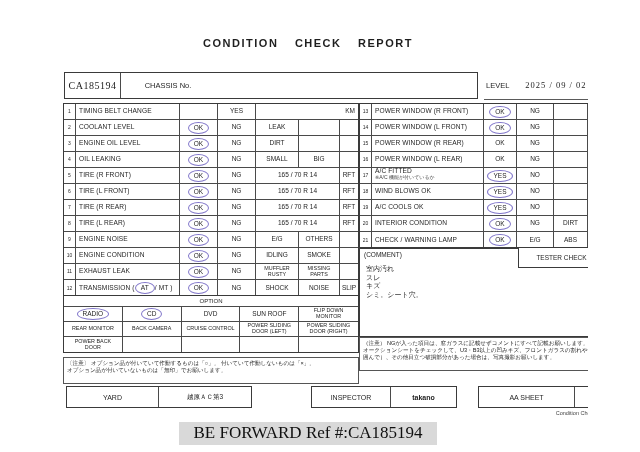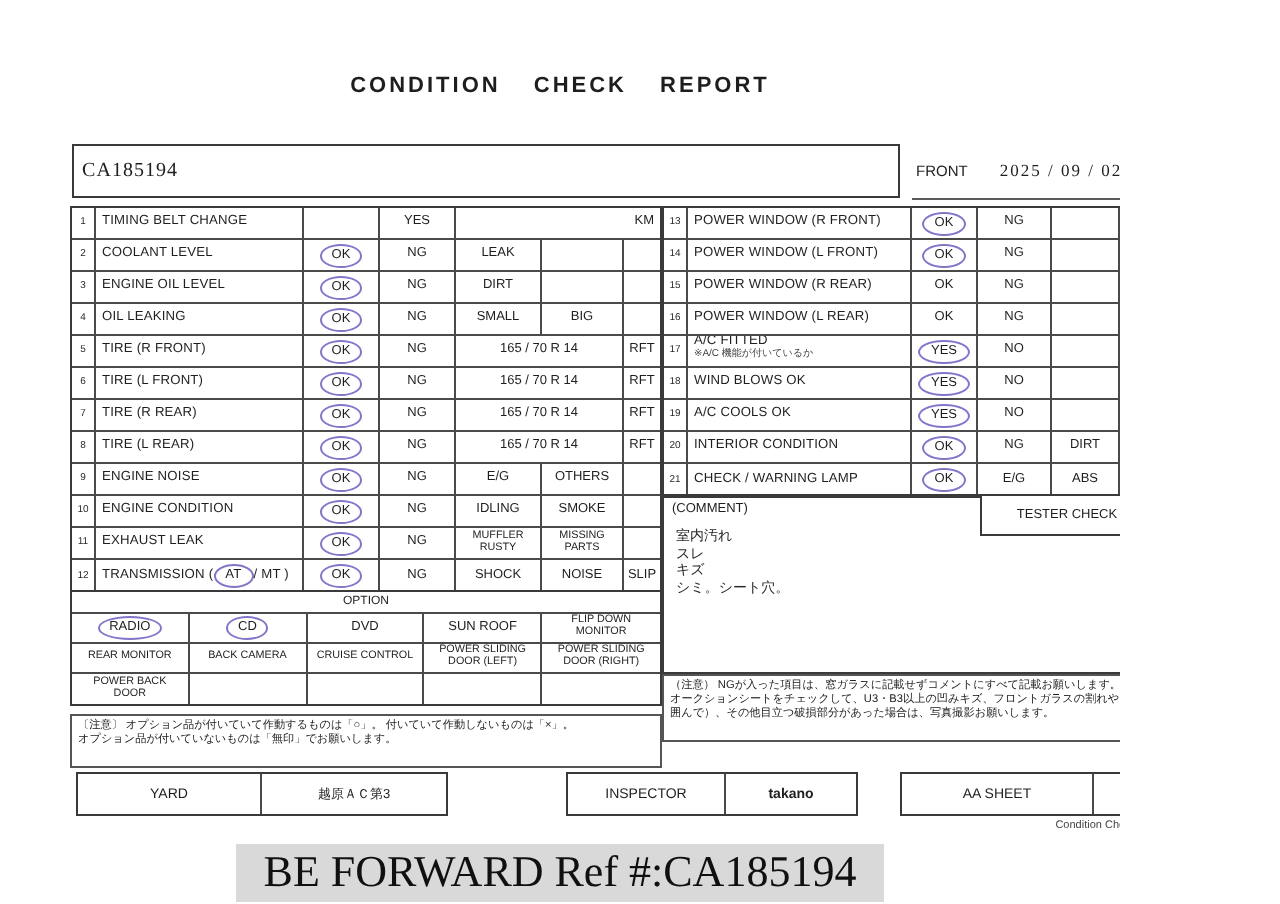--- a/index.html
+++ b/index.html
@@ -1,17 +1,17 @@
 <!DOCTYPE html>
 <html><head>
 <meta charset="utf-8">
 <style>
   html,body{margin:0;padding:0;background:#fff;}
   .page{position:relative;width:560px;height:452px;background:#ffffff;overflow:hidden;
-        font-family:"Liberation Sans","DejaVu Sans",sans-serif;color:#1e1e1e;}
+        font-family:"Liberation Sans","DejaVu Sans",sans-serif;color:#1e1e1e;margin-left:28px;}
   .title{position:absolute;top:37px;left:0;right:0;text-align:center;
          font-size:11px;font-weight:bold;letter-spacing:1.5px;word-spacing:12px;}
   
   .hdr{position:absolute;left:36px;top:72px;width:414px;height:27px;display:grid;
        grid-template-columns:56px 94px 60px 1fr;border:1.5px solid #3a3a3a;box-sizing:border-box;}
   .hcell{border-right:1px solid #4a4a4a;display:flex;align-items:center;justify-content:center;
          font-size:7.5px;overflow:hidden;}
   .hcell:last-child{border-right:none;}
   .hval{font-size:10px;letter-spacing:0.5px;font-family:Liberation Serif, serif;}
   .dateline{position:absolute;left:458px;top:80px;width:175px;display:flex;gap:16px;
@@ -60,35 +60,36 @@
   .fboxB{left:283px;width:146px;grid-template-columns:79px 1fr;}
   .fboxC{left:450px;width:151px;grid-template-columns:96px 1fr;}
   .fcell{border-right:1px solid #4a4a4a;display:flex;align-items:center;justify-content:center;
          font-size:7px;overflow:hidden;}
   .fcell:last-child{border-right:none;}
   .fval{font-size:6.5px;}
   .ring{display:inline-block;width:12px;height:12px;border:1.5px solid rgba(122,111,199,0.95);border-radius:50%;}
   .version{position:absolute;left:450px;top:410px;width:152px;text-align:right;font-size:5.5px;color:#444;}
   .caption{position:absolute;top:422px;left:0;right:0;text-align:center;}
   .caption span{display:inline-block;background:#d9d9d9;padding:1px 14px 2px;
-        font-family:"Liberation Serif","DejaVu Serif",serif;font-size:22px;color:#101010;}
+        font-family:"Liberation Serif","DejaVu Serif",serif;font-size:17px;color:#101010;}
 </style>
 </head>
 <body>
 
 <div class="page">
 
   <div class="title">CONDITION  CHECK  REPORT</div>
 
   <div class="hdr">
     <div class="hcell hval">CA185194</div>
+    <div class="hcell">CHASSIS  No.</div>
   </div>
 
   <div class="dateline">
-    <span>FRONT</span>
+    <span>LEVEL</span>
     <span style="font-size:8.5px;letter-spacing:1px;font-family:Liberation Serif, serif;">2025 /  09  /  02</span>
   </div>
   <div class="daterule"></div>
 
   <div class="tbl" style="left:35px;top:103px;width:296px;">
       <div class="trow lt-cols">
         <div class="cell num">1</div>
         <div class="cell label">TIMING  BELT  CHANGE</div>
         <div class="cell"></div>
         <div class="cell">YES</div>

